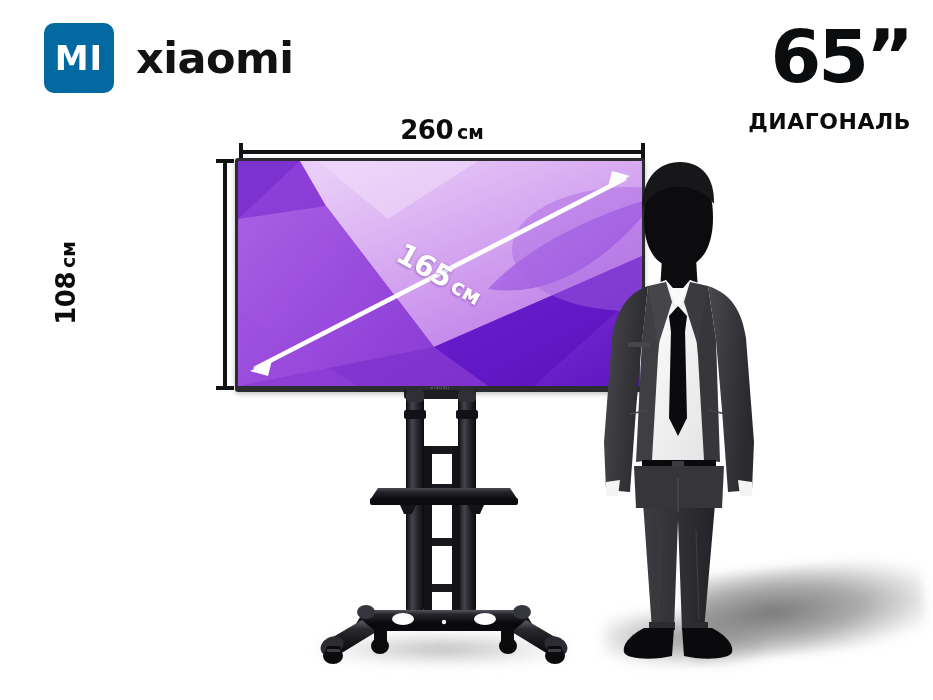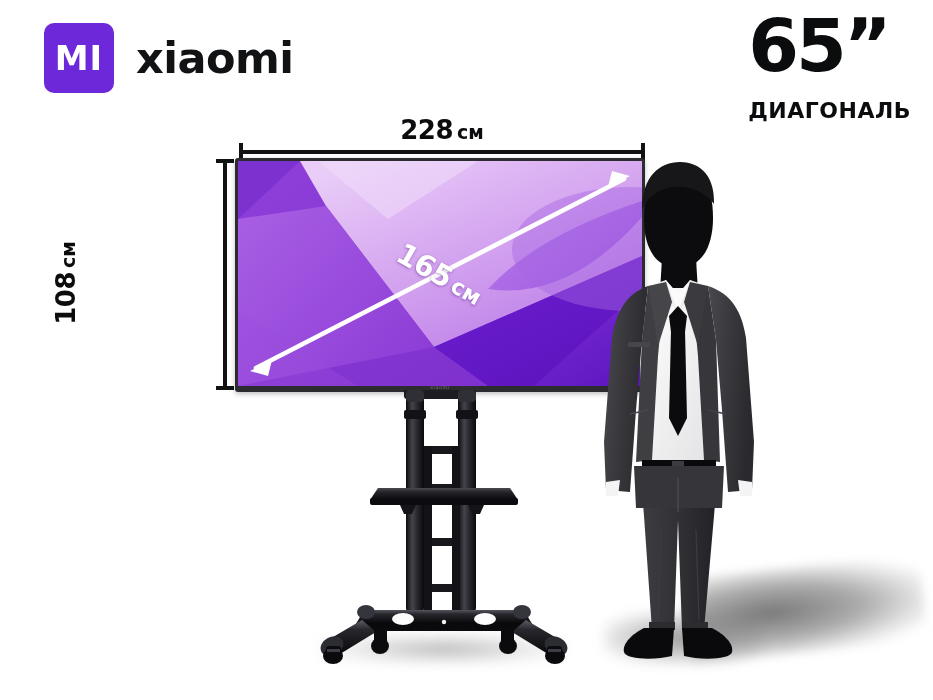--- a/index.html
+++ b/index.html
@@ -8,35 +8,35 @@
     width:933px; height:700px;
     font-family:"Liberation Sans", sans-serif;
     position:relative; overflow:hidden;
     background:#ffffff;
   }
 
   
   #brand { position:absolute; left:44px; top:23px; display:flex; align-items:center; gap:22px; }
   #mi-logo {
     width:70px; height:70px; border-radius:10px;
-    background:#6d28d9; position:relative;
+    background:#0369a1; position:relative;
   }
   #mi-logo .glyph {
     position:absolute; inset:0; display:flex; align-items:center; justify-content:center;
     color:#ffffff; font-size:34px; font-weight:700; letter-spacing:1px;
     font-family:"DejaVu Sans", sans-serif;
     line-height:1;
   }
   #brand-word {
     font-size:43px; font-weight:700; color:#111214; letter-spacing:-0.5px;
     font-family:"DejaVu Sans", sans-serif;
   }
 
   
-  #diag-callout { position:absolute; right:22px; top:13px; text-align:left; }
+  #diag-callout { position:absolute; right:22px; top:24px; text-align:right; }
   #diag-number {
     font-size:73px; font-weight:800; color:#0b0c0e; line-height:0.9;
     letter-spacing:-3px; font-family:"DejaVu Sans", sans-serif;
   }
   #diag-sub {
     font-size:22px; font-weight:800; color:#0b0c0e; letter-spacing:0.5px;
     margin-top:19px; font-family:"DejaVu Sans", sans-serif;
   }
 
   
@@ -142,21 +142,21 @@
   </div>
 
   <div id="cart-shadow"></div>
   <div id="floor-shadow2"></div>
   <div id="floor-shadow"></div>
 
   <div class="dim-line" id="dim-top-line"></div>
   <div class="dim-line" id="dim-top-capL"></div>
   <div class="dim-line" id="dim-top-capR"></div>
   <div id="dim-top-label">
-    <span class="v">228</span><span class="u">см</span>
+    <span class="v">260</span><span class="u">см</span>
   </div>
 
   <div class="dim-line" id="dim-left-line"></div>
   <div class="dim-line" id="dim-left-capT"></div>
   <div class="dim-line" id="dim-left-capB"></div>
   <div id="dim-left-label">
     <span class="v">108</span><span class="u">см</span>
   </div>
 
   <div id="tv">

